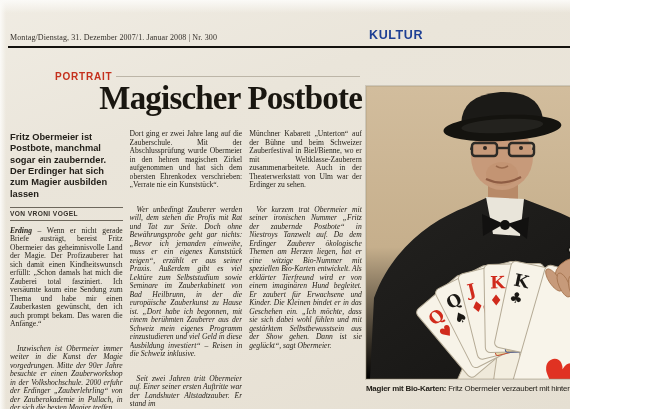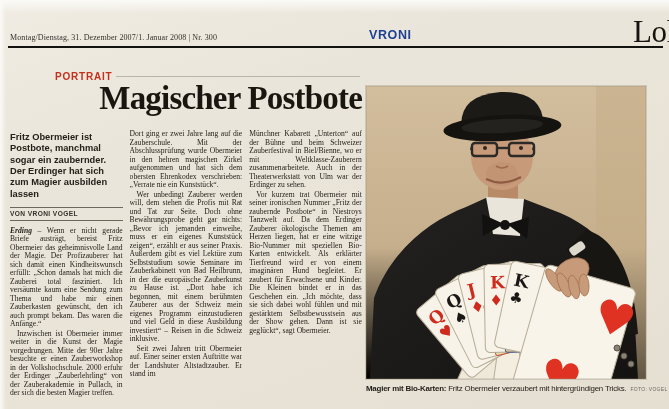--- a/index.html
+++ b/index.html
@@ -1,17 +1,17 @@
 <!DOCTYPE html>
 <html><head>
 <meta charset="utf-8">
 <style>
   html,body{margin:0;padding:0;}
   .page{
-    position:relative;width:669px;height:409px;overflow:hidden;
+    position:relative;width:570px;height:409px;overflow:hidden;
     background:linear-gradient(160deg,#f0ece3 0%,#eae5da 30%,#e9e3d7 70%,#e5dfd2 100%);
     font-family:"Liberation Serif", serif;color:#211e19;
   }
   .scan-top{position:absolute;left:0;top:0;width:100%;height:13px;
     background:linear-gradient(180deg,#fbfaf7,rgba(248,246,240,0));}
   .scan-left{position:absolute;left:0;top:0;width:6px;height:100%;
     background:linear-gradient(90deg,#fbfaf7,rgba(248,246,240,0));}
   .dateline{position:absolute;left:10px;top:33px;font-size:8px;color:#35302a;letter-spacing:.1px;}
   .section{position:absolute;left:369px;top:28px;font-family:"Liberation Sans",sans-serif;
     font-weight:bold;font-size:12.5px;letter-spacing:.6px;color:#1d3f94;}
@@ -25,21 +25,21 @@
   .columns{position:absolute;left:10px;top:130px;width:352px;height:279px;
     display:flex;gap:7px;overflow:hidden;}
   .col{width:112.6px;overflow:hidden;}
   .standfirst{font-family:"Liberation Sans",sans-serif;font-weight:bold;font-size:9.3px;
     line-height:1.22;color:#24211b;margin:2px 0 7px 0;}
   .byline{font-family:"Liberation Sans",sans-serif;font-weight:bold;font-size:6.6px;
     letter-spacing:.4px;color:#35302a;border-top:1px solid #6d675c;border-bottom:1px solid #6d675c;
     padding:2.5px 0 2.5px 0;margin-bottom:6px;}
   .body-text{font-size:7.6px;line-height:1.12;text-align:justify;color:#26221b;}
   .body-text p{margin:0;}
-  .body-text p + p{text-indent:7px;margin-top:1px;}
+  .body-text p + p{text-indent:7px;margin-top:16px;font-style:italic;}
   .lead-word{font-weight:bold;font-style:italic;}
   .infobox{margin-top:5px;}
   .infobox-title{font-family:"Liberation Sans",sans-serif;font-weight:bold;font-size:8.3px;
     color:#cd301a;margin:0 0 2px 0;}
   .infobox-text{font-family:"Liberation Sans",sans-serif;font-size:6.4px;line-height:1.14;
     color:#3a352e;text-align:justify;margin:0;}
   .photo{position:absolute;left:366px;top:86px;width:280px;height:293px;
     box-shadow:0 0 0 1px rgba(120,110,90,.25);}
   .caption{position:absolute;left:366px;top:384px;width:300px;white-space:nowrap;
     font-family:"Liberation Sans",sans-serif;font-size:7.9px;letter-spacing:-.2px;color:#24211b;}
@@ -48,21 +48,21 @@
   svg text{font-family:"DejaVu Serif",serif;}
 </style>
 </head>
 <body>
 
 <div class="page">
   <div class="scan-top"></div>
   <div class="scan-left"></div>
 
   <div class="dateline">Montag/Dienstag, 31. Dezember 2007/1. Januar 2008 | Nr. 300</div>
-  <div class="section">VRONI</div>
+  <div class="section">KULTUR</div>
   <div class="corner">Lok</div>
   <div class="hrule"></div>
 
   <div class="kicker">PORTRAIT</div>
   <div class="kicker-line"></div>
   <h1 class="headline" style="margin:0;">Magischer Postbote</h1>
 
   <div class="columns">
     <div class="col">
       <div class="standfirst">Fritz Obermeier ist Postbote, manchmal sogar ein zaubernder. Der Erdinger hat sich zum Magier ausbilden lassen</div>

